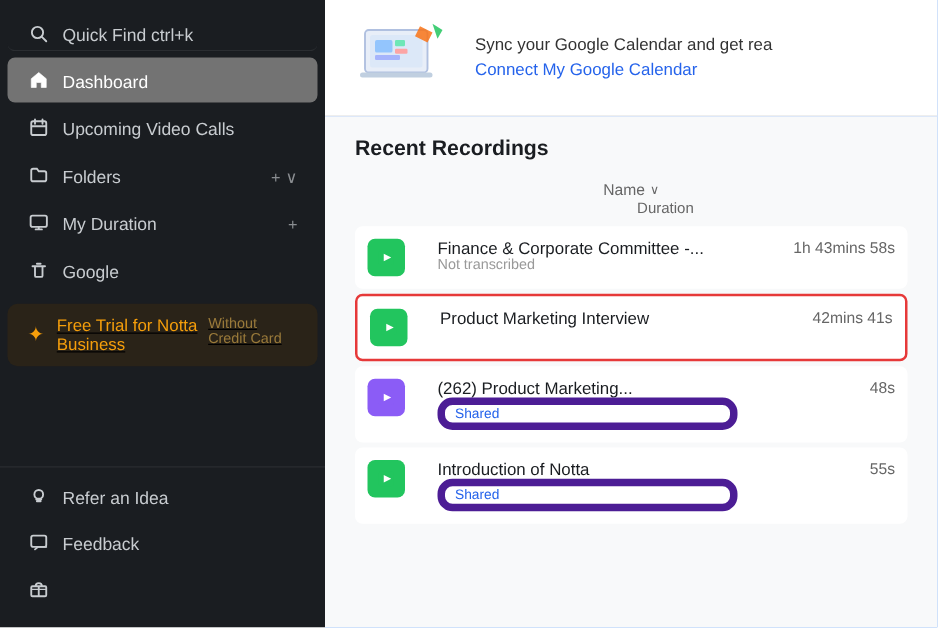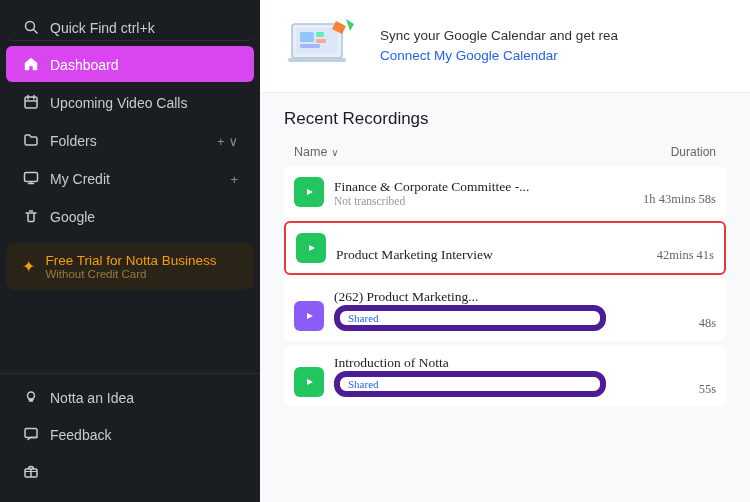--- a/index.html
+++ b/index.html
@@ -21,21 +21,21 @@
       align-items: flex-end;
       padding: 9px 16px;
       cursor: pointer;
       color: #c8ccd0;
       font-size: 14px;
       gap: 10px;
       border-radius: 6px;
       margin: 1px 6px;
       position: relative;
     }
-    .sidebar-item.active { background: #d946ef; color: #fff; }
+    .sidebar-item.active { background: #737373; color: #fff; }
 
     .sidebar-item .icon {
       width: 18px;
       height: 18px;
       display: flex;
       align-items: center;
       justify-content: center;
       flex-shrink: 0;
     }
 
@@ -59,21 +59,21 @@
       margin: 4px 6px;
       padding: 10px 16px;
       background: #2a2318;
       border-radius: 8px;
       cursor: pointer;
       display: flex;
       align-items: center;
       gap: 10px;
     }
 
-    .free-trial-item .trial-text-block { display: flex; flex-direction: column; }
+    .free-trial-item .trial-text-block { display: flex; flex-direction: row; text-decoration: underline; }
     .free-trial-item .trial-title { color: #f59e0b; font-size: 13.5px; font-weight: 500; }
     .free-trial-item .trial-sub { color: #9a7a3a; font-size: 11.5px; }
 
     .star-icon { color: #f59e0b; font-size: 16px; }
 
     .sidebar-spacer { flex: 1; }
 
     .sidebar-bottom {
       padding: 4px 0;
       border-top: 1px solid #2a2d31;
@@ -111,58 +111,58 @@
 
     .recordings-section {
       padding: 16px 24px;
       flex: 1;
       overflow-y: auto;
       background: #f8f9fa;
     }
 
     .section-title {
       font-size: 17px;
-      font-weight: 400;
+      font-weight: 700;
       color: #1a1d21;
       margin-bottom: 12px;
     }
 
     .table-header {
       display: flex;
       align-items: center;
       padding: 4px 10px;
       margin-bottom: 4px;
+      flex-direction: column;
     }
 
     .table-header .col-name {
       flex: 1;
       font-size: 12.5px;
       color: #666;
       display: flex;
       align-items: center;
       gap: 4px;
     }
 
     .table-header .col-duration {
       font-size: 12px;
       color: #666;
       width: 100px;
       text-align: right;
     }
 
     .recording-row {
       display: flex;
-      align-items: flex-end;
+      align-items: flex-start;
       padding: 10px 10px;
       background: #fff;
       border-radius: 6px;
       margin-bottom: 4px;
-      gap: 10px;
+      gap: 26px;
       cursor: pointer;
-      font-family: Liberation Serif, serif;
     }
 
     .recording-row.highlighted {
       border: 2px solid #e63939;
       background: #fff;
     }
 
     .rec-icon {
       width: 30px;
       height: 30px;
@@ -250,21 +250,21 @@
   </div>
 
   <div class="sidebar-item">
     <span class="icon">
       <svg width="16" height="16" viewBox="0 0 16 16" fill="none">
         <rect x="1.5" y="2.5" width="13" height="9" rx="1.5" stroke="#c8ccd0" stroke-width="1.5" fill="none"></rect>
         <line x1="5.5" y1="13.5" x2="10.5" y2="13.5" stroke="#c8ccd0" stroke-width="1.5" stroke-linecap="round"></line>
         <line x1="8" y1="11.5" x2="8" y2="13.5" stroke="#c8ccd0" stroke-width="1.5"></line>
       </svg>
     </span>
-    <span class="label">My Credit</span>
+    <span class="label">My Duration</span>
     <span class="extra-icons">
       <span>+</span>
     </span>
   </div>
 
   <div class="sidebar-item">
     <span class="icon">
       <svg width="16" height="16" viewBox="0 0 16 16" fill="none">
         <polyline points="3,5 13,5" stroke="#c8ccd0" stroke-width="1.5" stroke-linecap="round"></polyline>
         <path d="M5 5V12.5C5 13.05 5.45 13.5 6 13.5H10C10.55 13.5 11 13.05 11 12.5V5" stroke="#c8ccd0" stroke-width="1.5"></path>
@@ -285,21 +285,21 @@
   <div class="sidebar-spacer"></div>
 
   <div class="sidebar-bottom">
     <div class="sidebar-item">
       <span class="icon">
         <svg width="16" height="16" viewBox="0 0 16 16" fill="none">
           <circle cx="8" cy="6.5" r="3.5" stroke="#c8ccd0" stroke-width="1.5" fill="none"></circle>
           <path d="M6 10.5H10M6.5 12H9.5" stroke="#c8ccd0" stroke-width="1.5" stroke-linecap="round"></path>
         </svg>
       </span>
-      <span class="label">Notta an Idea</span>
+      <span class="label">Refer an Idea</span>
     </div>
     <div class="sidebar-item">
       <span class="icon">
         <svg width="16" height="16" viewBox="0 0 16 16" fill="none">
           <rect x="2" y="2.5" width="12" height="9" rx="1.5" stroke="#c8ccd0" stroke-width="1.5" fill="none"></rect>
           <path d="M5 13.5L7.5 11.5H14" stroke="#c8ccd0" stroke-width="1.5" stroke-linecap="round"></path>
         </svg>
       </span>
       <span class="label">Feedback</span>
     </div>

